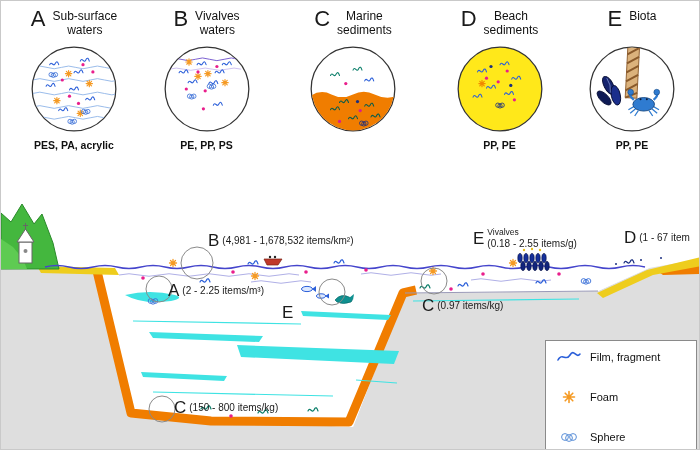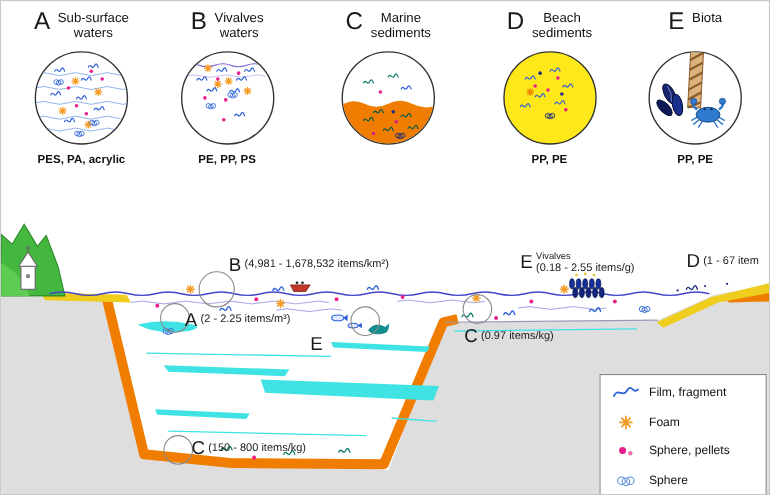--- a/index.html
+++ b/index.html
@@ -418,27 +418,20 @@
       <span class="legend-label">Film, fragment</span>
     </div>
     <div class="legend-row">
       <svg width="26" height="14">
         <path d="M13,1.5 L13,12.5 M7.5,7 L18.5,7 M9.2,3.2 L16.8,10.8 M9.2,10.8 L16.8,3.2" stroke="#f59a23" stroke-width="1.6" stroke-linecap="round"></path>
       </svg>
       <span class="legend-label">Foam</span>
     </div>
     <div class="legend-row">
       <svg width="26" height="14">
-        <circle cx="10" cy="6.5" r="3.2" fill="#e91e8c"></circle>
-          <circle cx="17" cy="9" r="2" fill="#f06eb4"></circle>
-      </svg>
-      <span class="legend-label">Sphere, pellets</span>
-    </div>
-    <div class="legend-row">
-      <svg width="26" height="14">
         <g fill="none" stroke="#5a8fd8" stroke-width="1">
           <circle cx="9" cy="7" r="3.4"></circle>
             <circle cx="13" cy="8" r="3.4"></circle>
             <circle cx="17" cy="7" r="3.4"></circle>
         </g>
       </svg>
       <span class="legend-label">Sphere</span>
     </div>
   </div>
 

